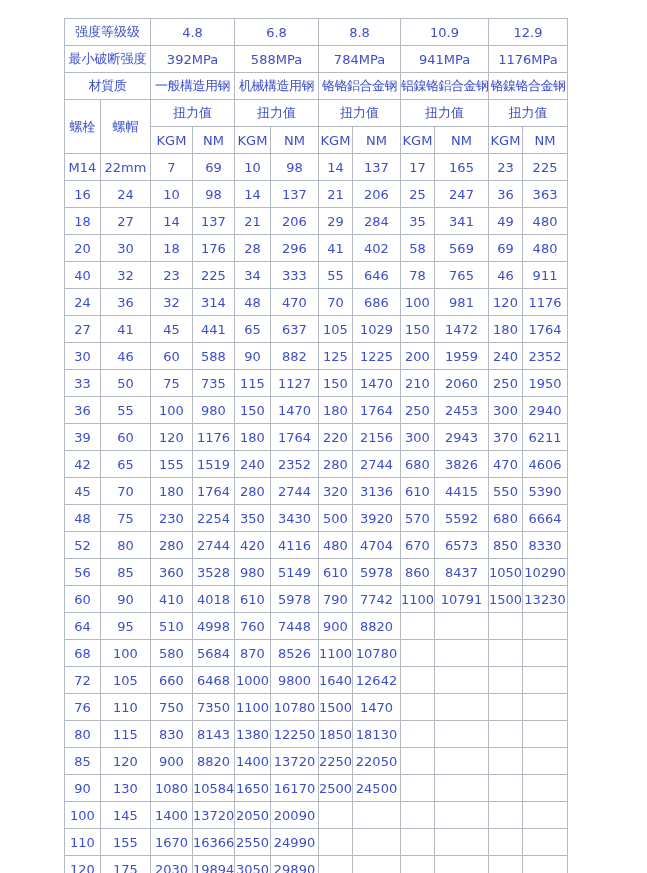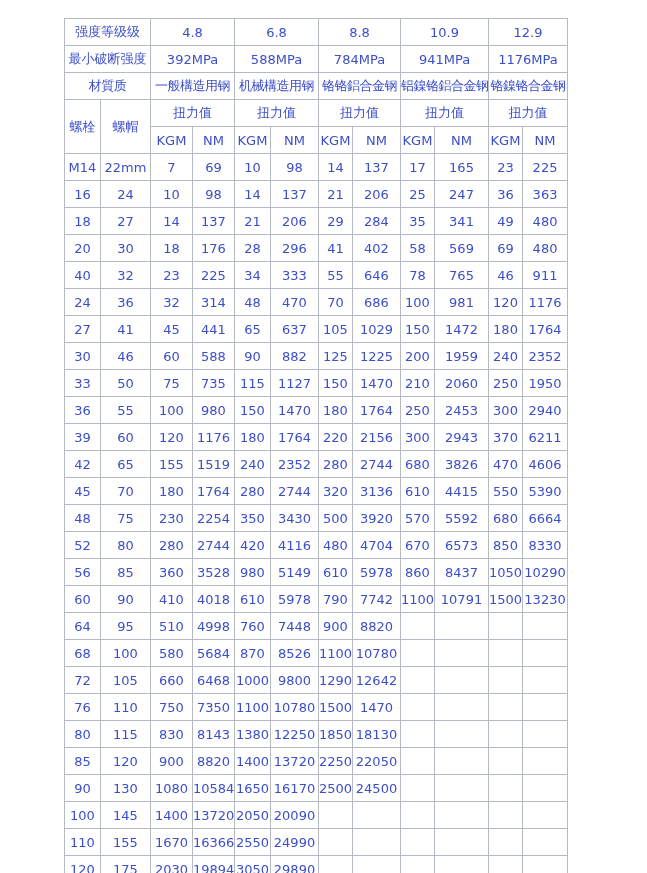--- a/index.html
+++ b/index.html
@@ -373,21 +373,21 @@
           <td></td>
           <td></td>
         </tr>
         <tr>
           <td>72</td>
           <td>105</td>
           <td>660</td>
           <td>6468</td>
           <td>1000</td>
           <td>9800</td>
-          <td>1290</td>
+          <td>1640</td>
           <td>12642</td>
           <td></td>
           <td></td>
           <td></td>
           <td></td>
         </tr>
         <tr>
           <td>76</td>
           <td>110</td>
           <td>750</td>

